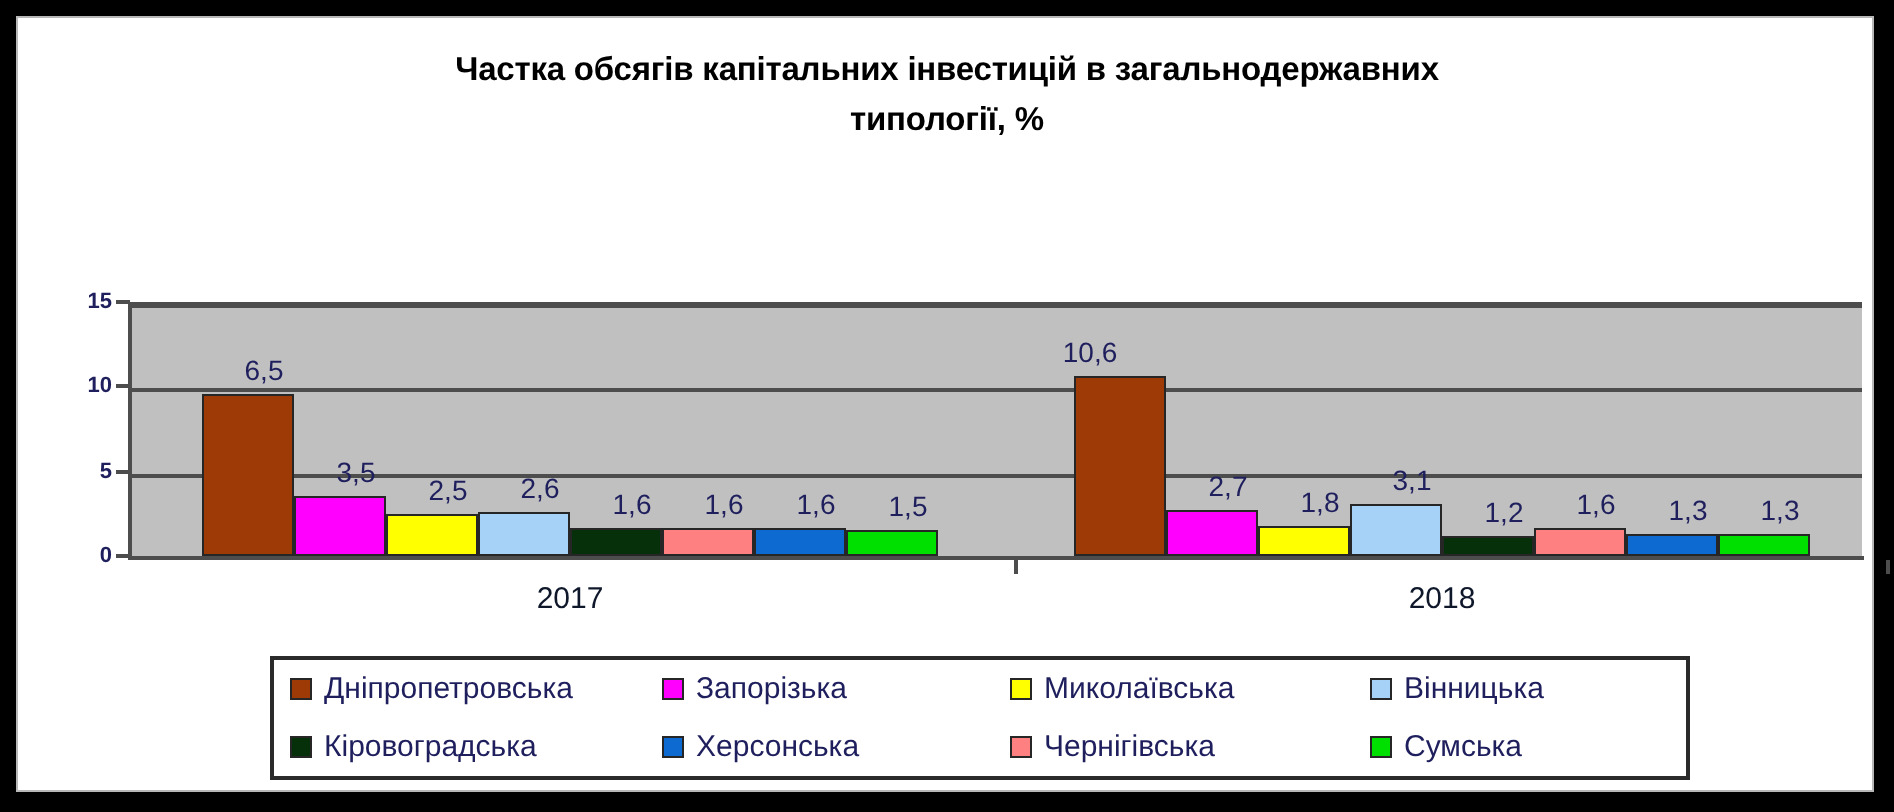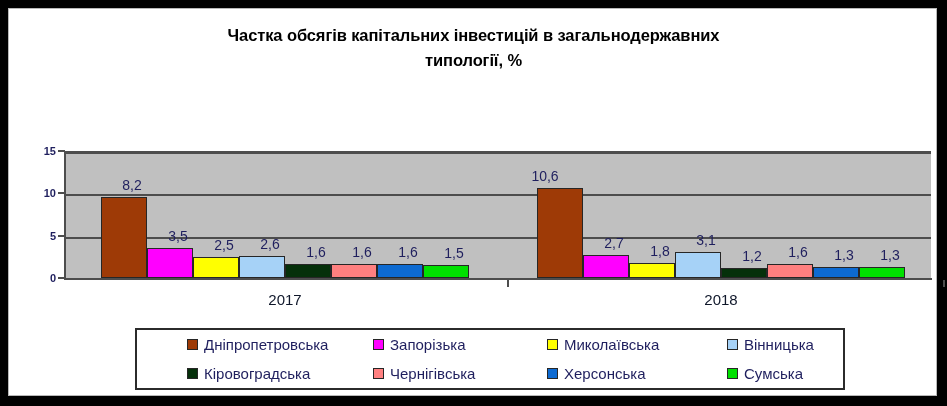--- a/index.html
+++ b/index.html
@@ -114,21 +114,20 @@
     align-items:center;
     padding-left:8px;
   }
   .legend-item{
     display:flex;
     align-items:center;
     gap:6px;
     font-size:15px;
     color:#1f1f5e;
     white-space:nowrap;
-    margin-left:42px;
   }
   .legend-swatch{
     width:11px;height:11px;
     border:1px solid #262626;
     flex:0 0 auto;
     box-sizing:border-box;
   }
 </style>
 </head>
 <body>
@@ -149,21 +148,21 @@
   <div id="axis-x"></div>
 
   <div id="ylabels">
       <div class="ytick-label" style="top: 269px;">0</div>
       <div class="ytick-label" style="top: 226.667px;">5</div>
       <div class="ytick-label" style="top: 184.333px;">10</div>
       <div class="ytick-label" style="top: 142px;">15</div>
     </div>
   <div id="bars-layer">
       <div class="bar" style="left: 92px; top: 187.72px; width: 46px; height: 81.28px; background: rgb(158, 58, 6);"></div>
-      <div class="bar-label" style="left: 123px; top: 167.72px;">8,2</div>
+      <div class="bar-label" style="left: 123px; top: 167.72px;">6,5</div>
       <div class="bar" style="left: 138px; top: 239.367px; width: 46px; height: 29.6333px; background: rgb(255, 0, 255);"></div>
       <div class="bar-label" style="left: 169px; top: 219.367px;">3,5</div>
       <div class="bar" style="left: 184px; top: 247.833px; width: 46px; height: 21.1667px; background: rgb(255, 255, 0);"></div>
       <div class="bar-label" style="left: 215px; top: 227.833px;">2,5</div>
       <div class="bar" style="left: 230px; top: 246.987px; width: 46px; height: 22.0133px; background: rgb(166, 210, 247);"></div>
       <div class="bar-label" style="left: 261px; top: 226.987px;">2,6</div>
       <div class="bar" style="left: 276px; top: 255.453px; width: 46px; height: 13.5467px; background: rgb(5, 48, 10);"></div>
       <div class="bar-label" style="left: 307px; top: 235.453px;">1,6</div>
       <div class="bar" style="left: 322px; top: 255.453px; width: 46px; height: 13.5467px; background: rgb(255, 128, 128);"></div>
       <div class="bar-label" style="left: 353px; top: 235.453px;">1,6</div>
@@ -210,26 +209,26 @@
       </div>
       <div class="legend-item">
         <span class="legend-swatch" style="background: rgb(166, 210, 247);"></span>
         <span>Вінницька</span>
       </div>
       <div class="legend-item">
         <span class="legend-swatch" style="background: rgb(5, 48, 10);"></span>
         <span>Кіровоградська</span>
       </div>
       <div class="legend-item">
+        <span class="legend-swatch" style="background: rgb(13, 106, 209);"></span>
+        <span>Херсонська</span>
+      </div>
+      <div class="legend-item">
         <span class="legend-swatch" style="background: rgb(255, 128, 128);"></span>
         <span>Чернігівська</span>
-      </div>
-      <div class="legend-item">
-        <span class="legend-swatch" style="background: rgb(13, 106, 209);"></span>
-        <span>Херсонська</span>
       </div>
       <div class="legend-item">
         <span class="legend-swatch" style="background: rgb(0, 224, 0);"></span>
         <span>Сумська</span>
       </div>
     </div>
 
 <div class="ytick-mark" style="top: 268px;"></div>
     <div class="ytick-mark" style="top: 225.667px;"></div>
     <div class="ytick-mark" style="top: 183.333px;"></div>

